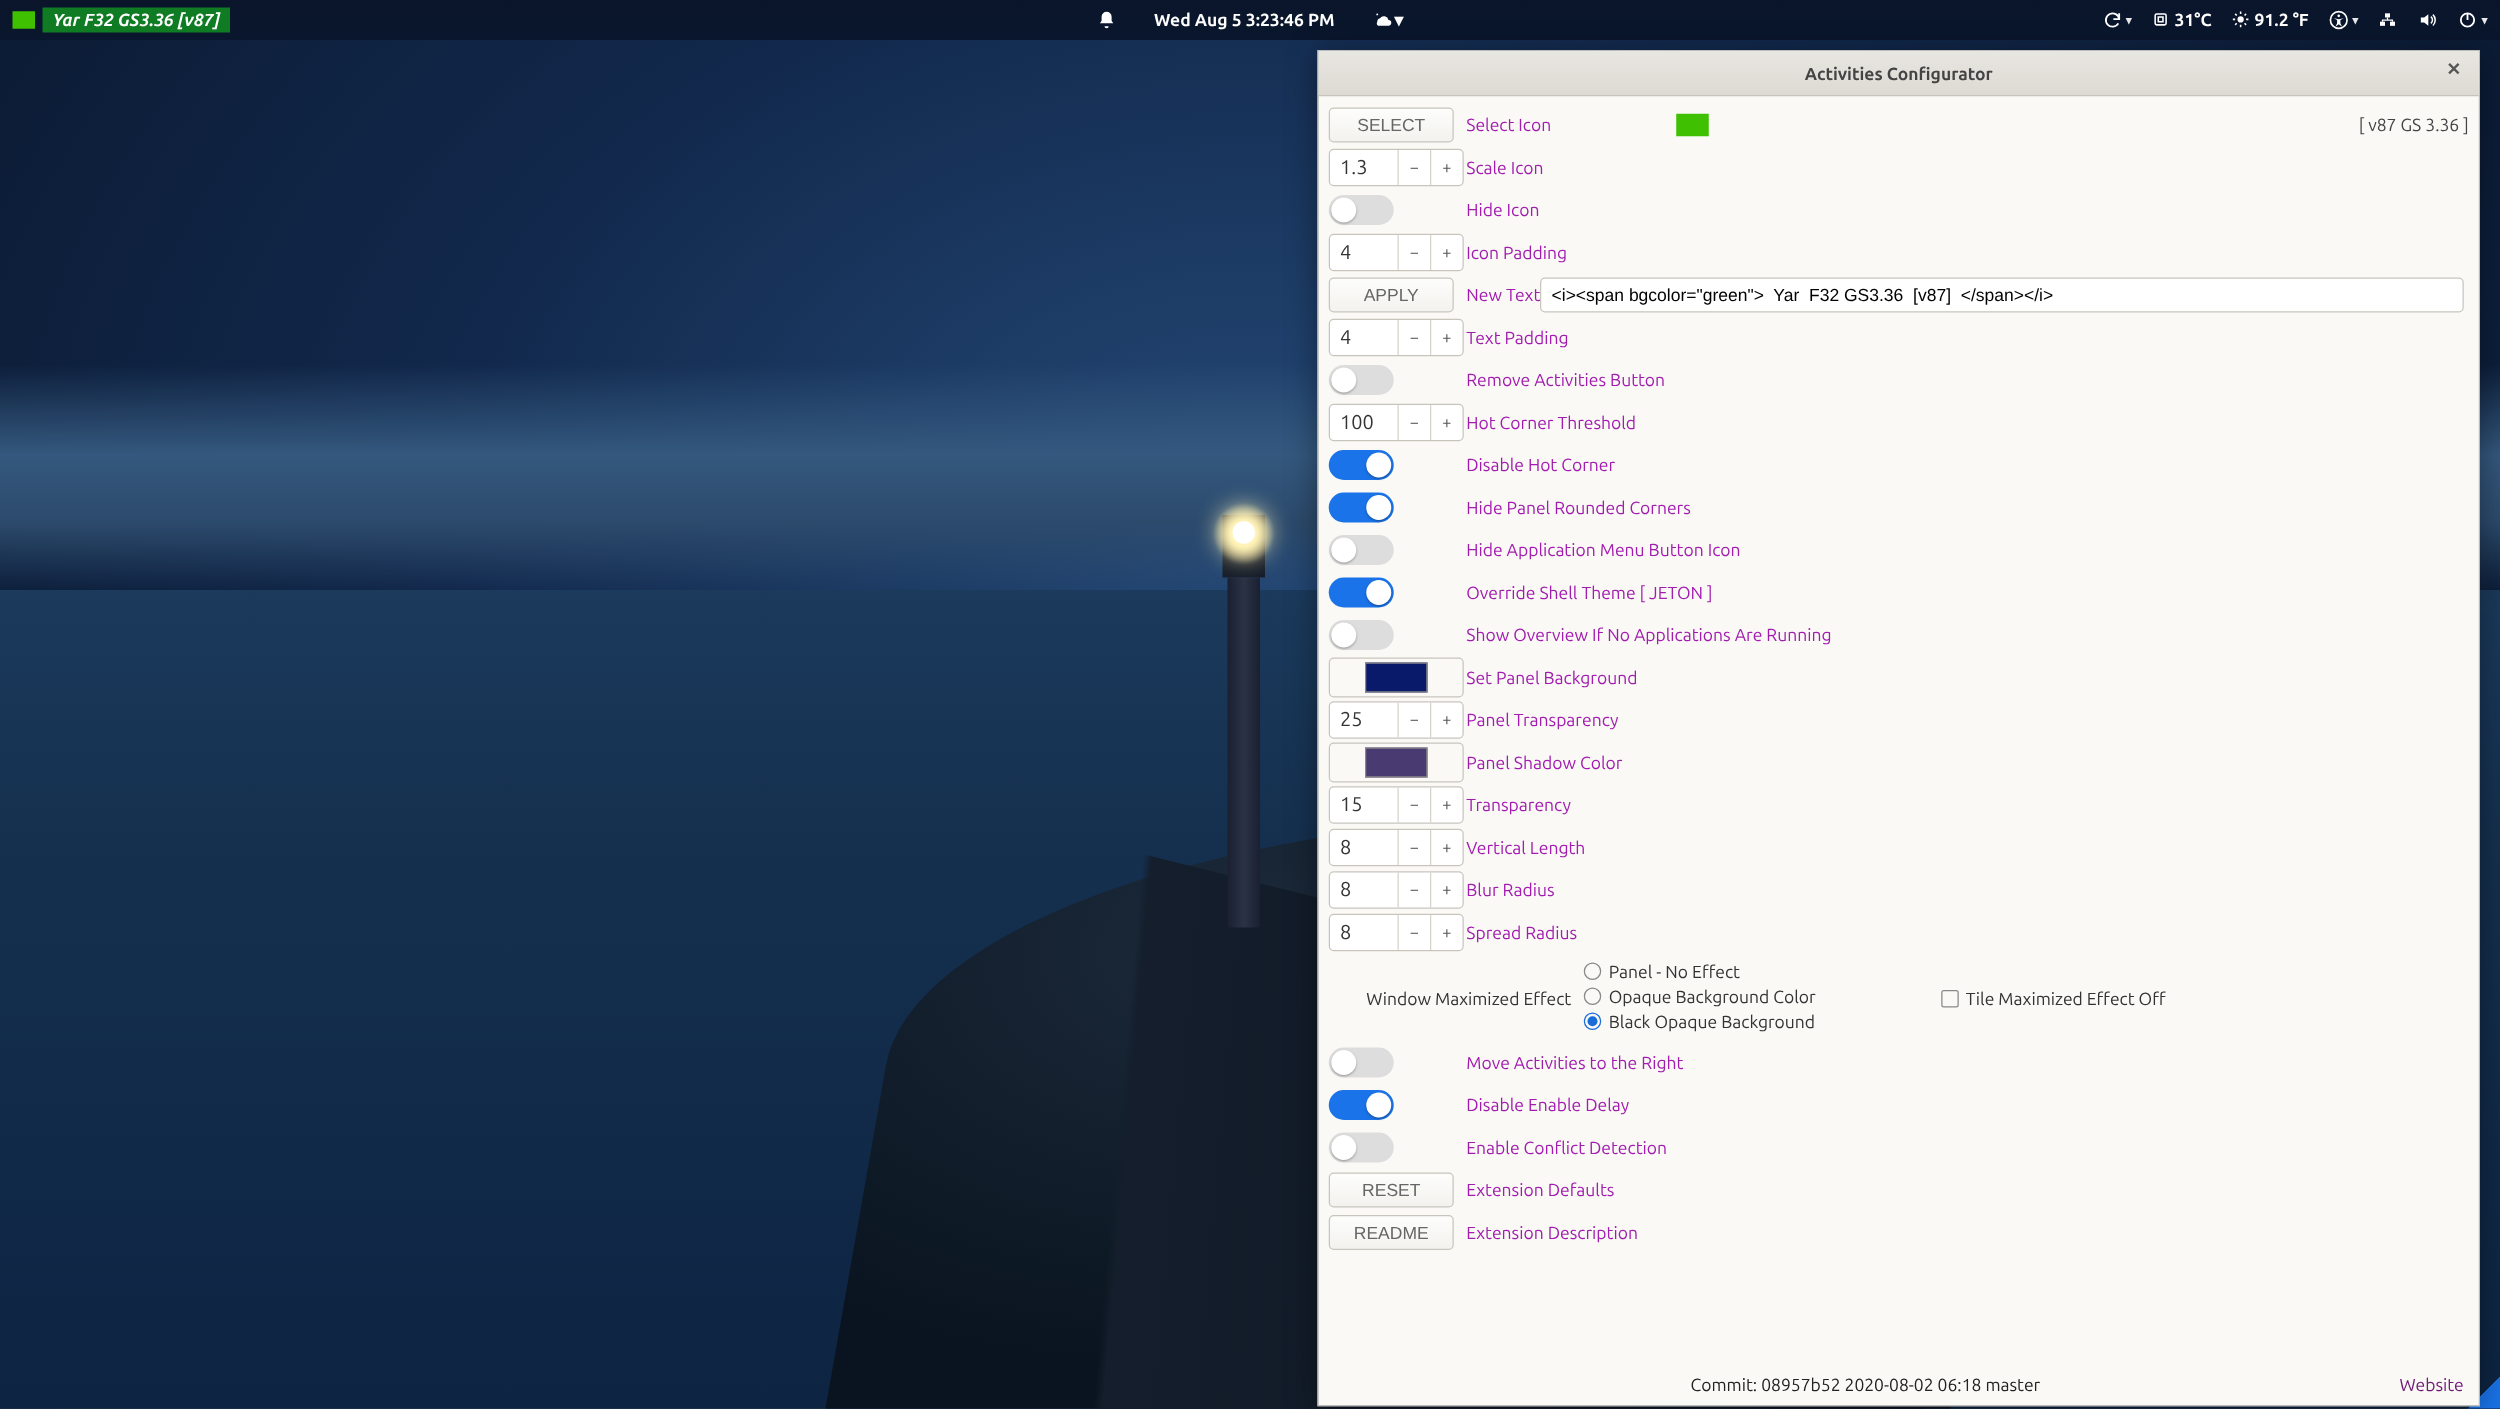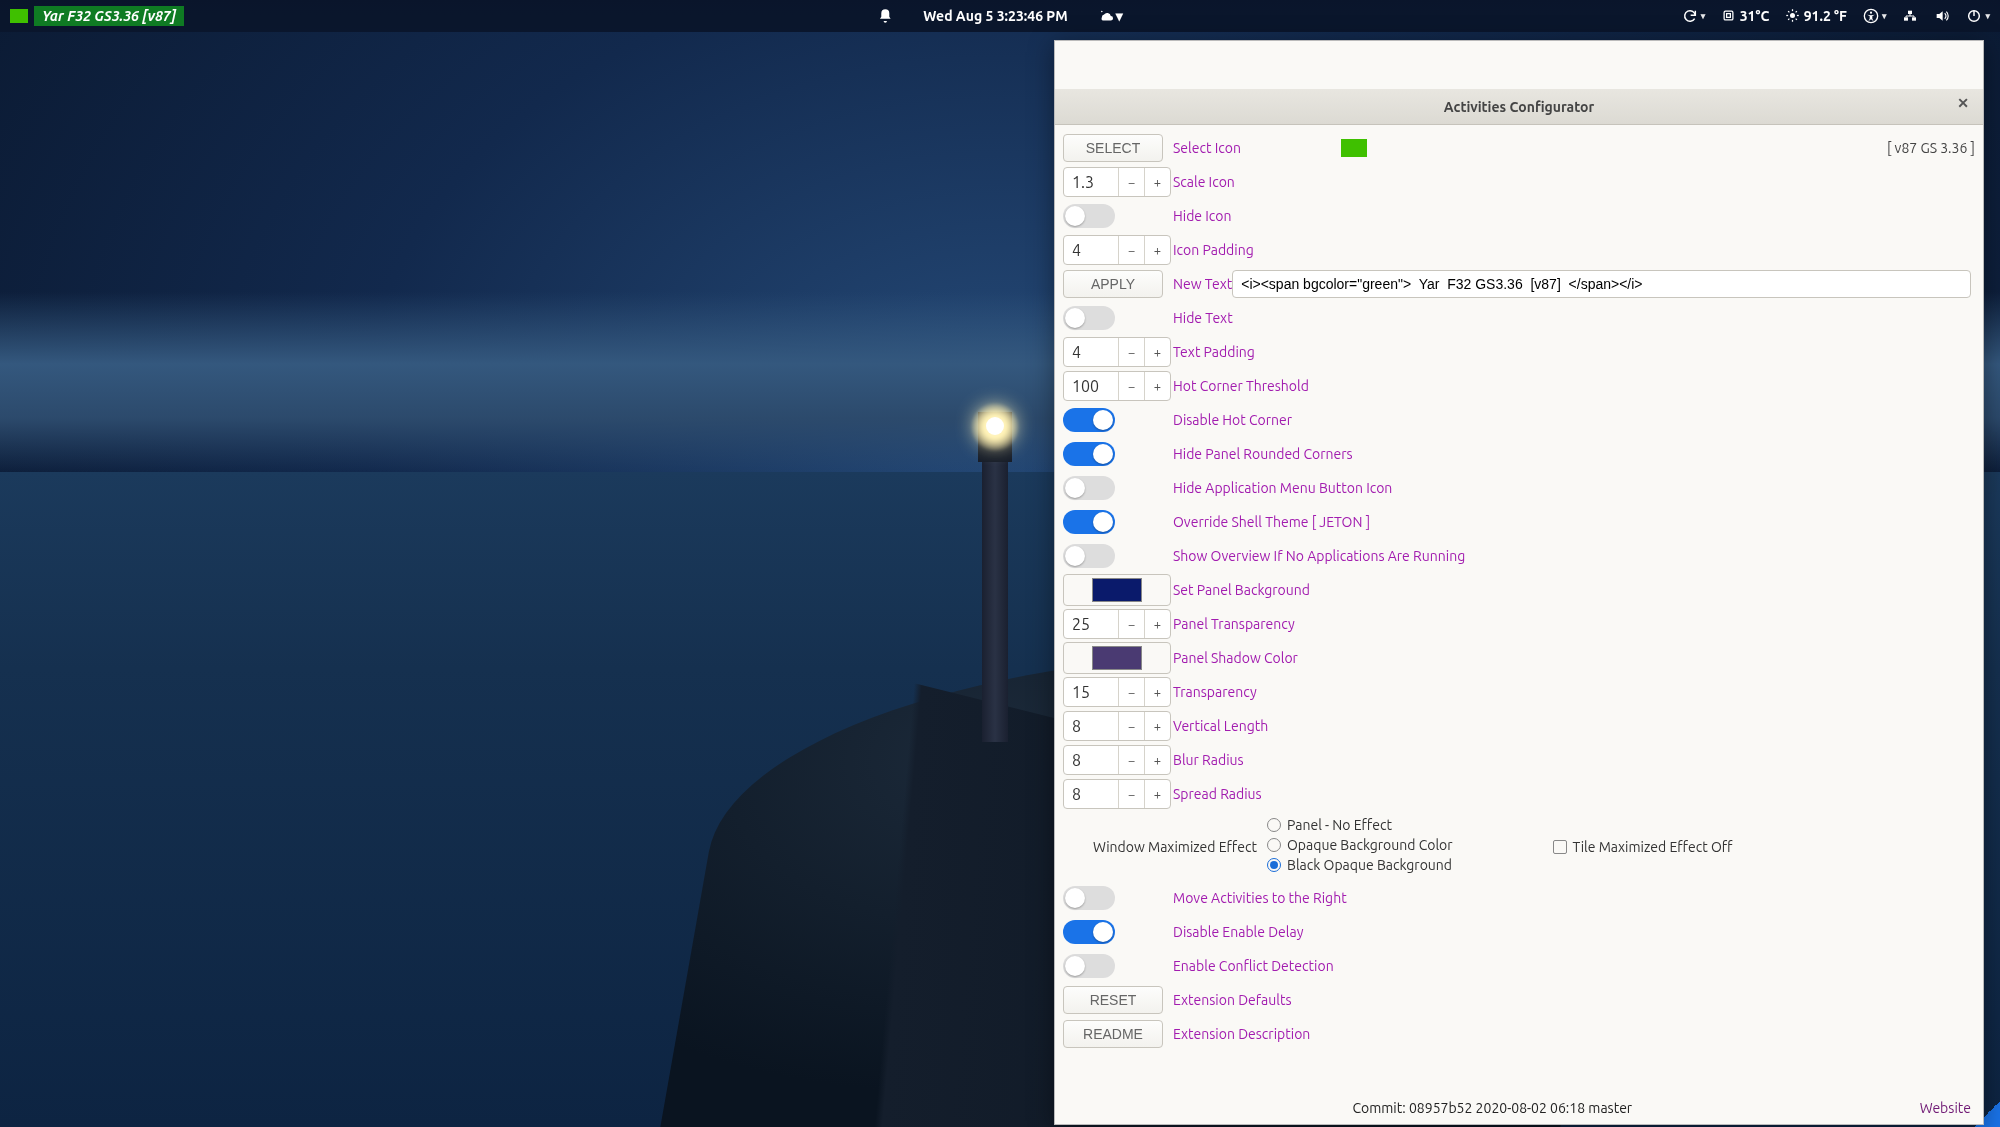--- a/index.html
+++ b/index.html
@@ -134,21 +134,20 @@
   height: 36px;
   background: linear-gradient(to bottom, #e8e6e0, #dcdad3);
   border-bottom: 1px solid #c6c3bb;
   display: flex;
   align-items: center;
   justify-content: center;
   position: relative;
   font-weight: 600;
   color: #444;
   font-size: 14px;
-  margin-top: 48px;
 }
 .titlebar .close {
   position: absolute; right: 10px; top: 6px;
   width: 20px; height: 20px;
   font-size: 14px; color: #555;
   cursor: pointer;
   text-align: center;
 }
 
 .content {
@@ -479,38 +478,38 @@
     </div>
 
     <div class="row">
       <div class="ctrl-col">
           <button class="btn">APPLY</button>
         </div>
       <span class="label">New Text</span>
       <input class="text-input" value="&lt;i&gt;&lt;span bgcolor=&quot;green&quot;&gt;  Yar  F32 GS3.36  [v87]  &lt;/span&gt;&lt;/i&gt;" style="">
     </div>
 
+
+    <div class="row">
+      <div class="ctrl-col">
+        <div class="spin">
+          <span class="val">4</span>
+          <span class="sb">−</span>
+          <span class="sb">+</span>
+        </div>
+      </div>
+      <span class="label">Text Padding</span>
+    </div>
+
     <div class="row">
       <div class="ctrl-col">
           <div class="toggle"></div>
         </div>
-      <span class="label">Hide Text</span>
-    </div>
-
-    <div class="row">
-      <div class="ctrl-col">
-        <div class="spin">
-          <span class="val">4</span>
-          <span class="sb">−</span>
-          <span class="sb">+</span>
-        </div>
-      </div>
-      <span class="label">Text Padding</span>
-    </div>
-
+      <span class="label">Remove Activities Button</span>
+    </div>
 
     <div class="row">
       <div class="ctrl-col">
         <div class="spin">
           <span class="val">100</span>
           <span class="sb">−</span>
           <span class="sb">+</span>
         </div>
       </div>
       <span class="label">Hot Corner Threshold</span>

